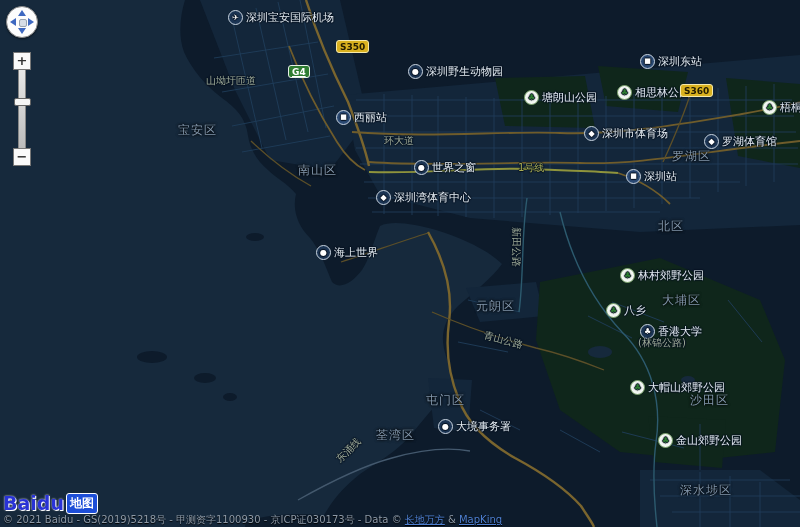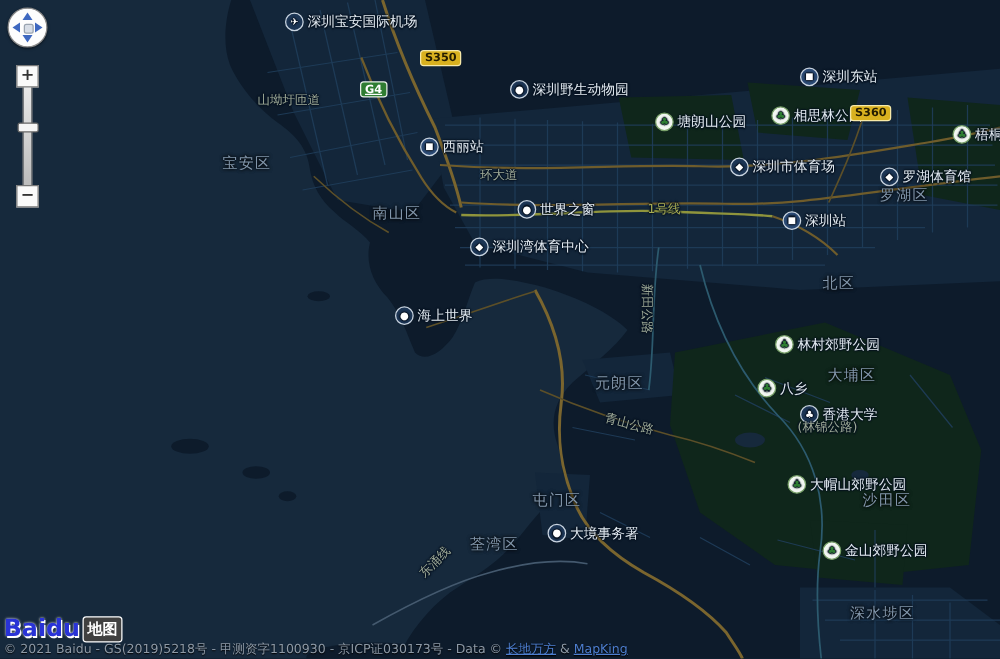--- a/index.html
+++ b/index.html
@@ -51,21 +51,21 @@
   #zoom{position:absolute;left:13px;top:52px;width:18px;}
   .zbtn{width:18px;height:18px;background:#fafafa;border:1px solid #777;color:#333;
         font-size:13px;font-weight:bold;text-align:center;line-height:16px;box-sizing:border-box;cursor:pointer;}
   #ztrack{position:relative;margin:0 auto;width:8px;height:78px;
           background:linear-gradient(#e8e8e8,#bcbcbc);border-left:1px solid #888;border-right:1px solid #888;box-sizing:border-box;}
   #zthumb{position:absolute;left:-5px;top:28px;width:17px;height:8px;background:#f5f5f5;
           border:1px solid #666;border-radius:2px;box-sizing:border-box;cursor:pointer;}
 
   #logo{position:absolute;left:3px;bottom:13px;display:flex;align-items:center;gap:2px;}
   #logo .brand{font-size:19px;font-weight:bold;color:#2933d6;text-shadow:1px 1px 0 #fff,0 0 2px #fff;}
-  #logo .prod{font-size:12px;font-weight:bold;color:#fff;background:#404040;border-radius:3px;
+  #logo .prod{font-size:12px;font-weight:bold;color:#fff;background:#1d4ed8;border-radius:3px;
               padding:1px 3px;border:1px solid #fff;}
 
   #footer{position:absolute;left:0;right:0;bottom:0;height:14px;font-size:10px;line-height:14px;
           color:#8d99a6;padding-left:3px;white-space:nowrap;text-shadow:0 1px 1px #000;}
   #footer a{color:#4d7fd1;text-decoration:underline;cursor:pointer;}
 </style>
 </head>
 <body>
 
 <div id="stage">
@@ -171,21 +171,21 @@
       <div class="lbl district" style="left: 298px; top: 164px;">
         <span>南山区</span>
       </div>
       <div class="lbl poi" style="left: 414px; top: 160px;">
         <span class="badge">●</span>
         <span>世界之窗</span>
       </div>
       <div class="lbl metro" style="left: 470px; top: 163px;">
         <span>1号线</span>
       </div>
-      <div class="lbl district" style="left: 704px; top: 150px;">
+      <div class="lbl district" style="left: 672px; top: 150px;">
         <span>罗湖区</span>
       </div>
       <div class="lbl station" style="left: 626px; top: 169px;">
         <span class="badge">■</span>
         <span>深圳站</span>
       </div>
       <div class="lbl poi" style="left: 376px; top: 190px;">
         <span class="badge">◆</span>
         <span>深圳湾体育中心</span>
       </div>

